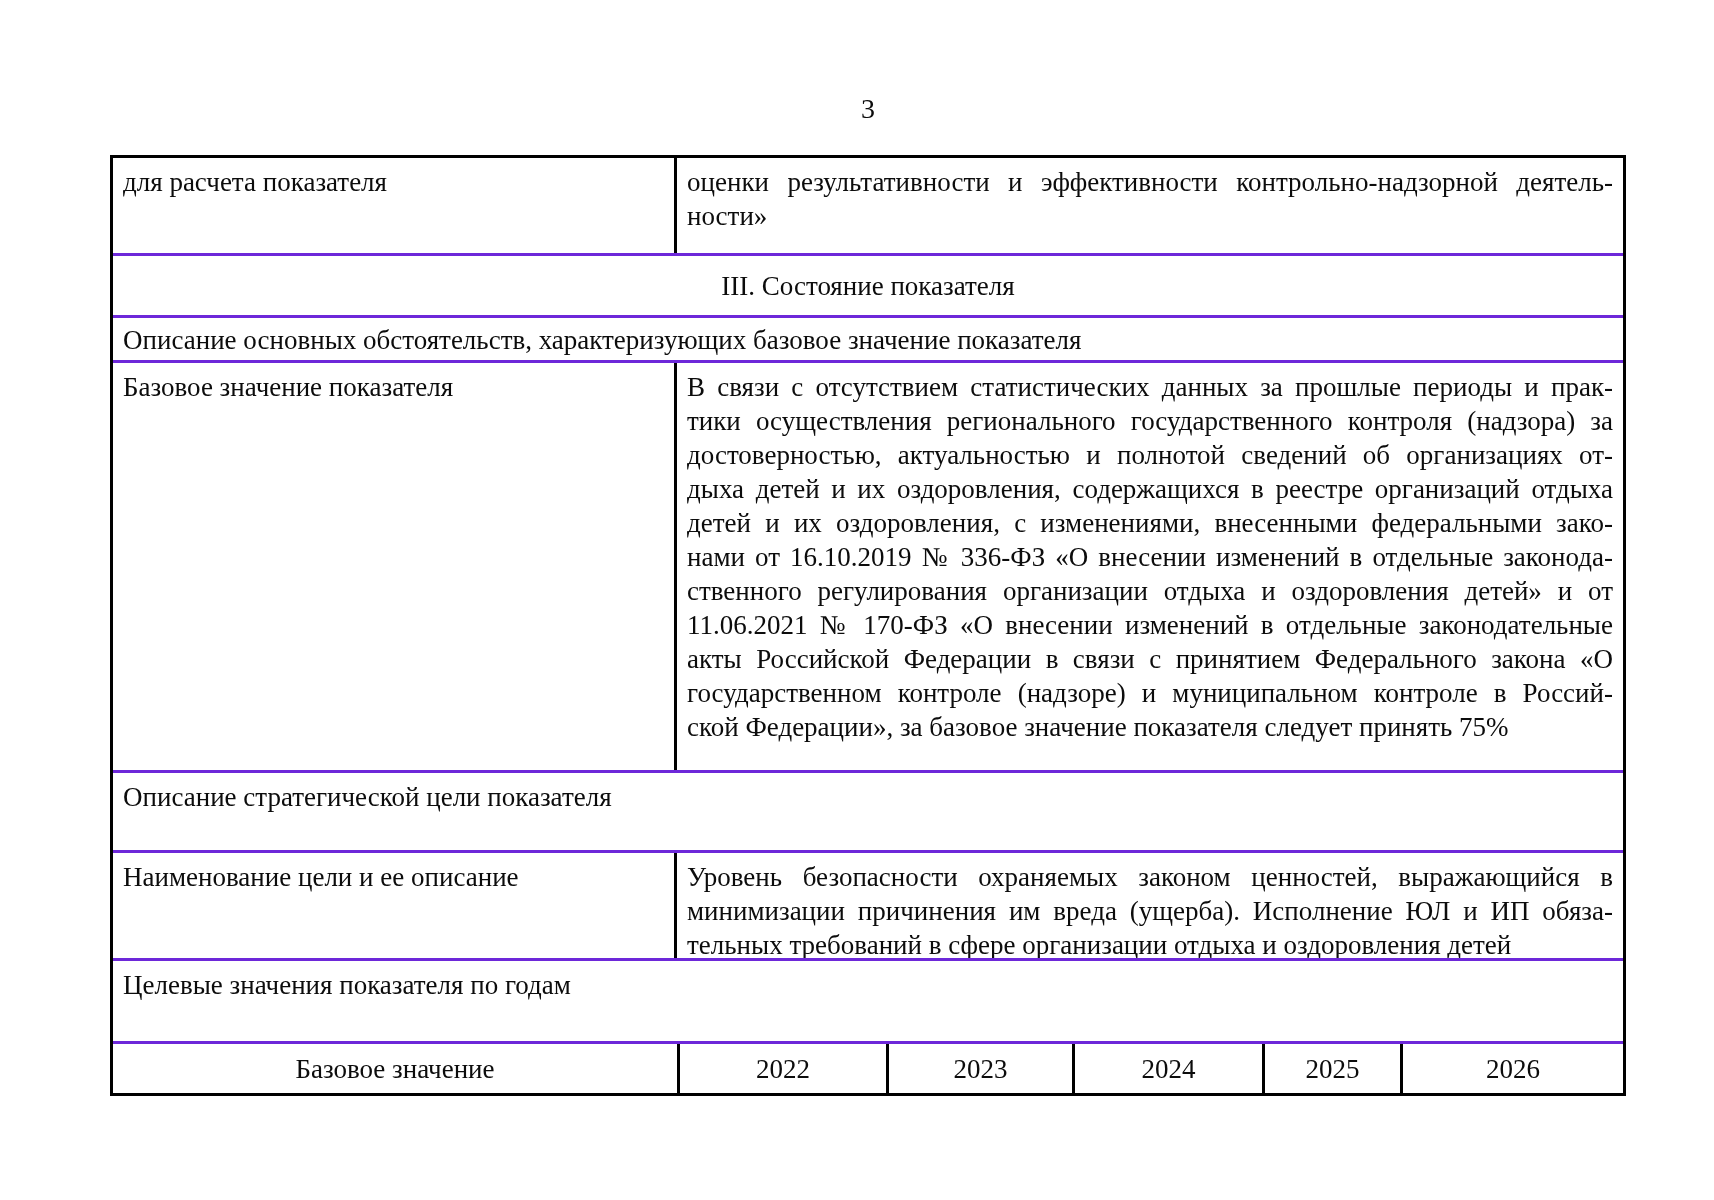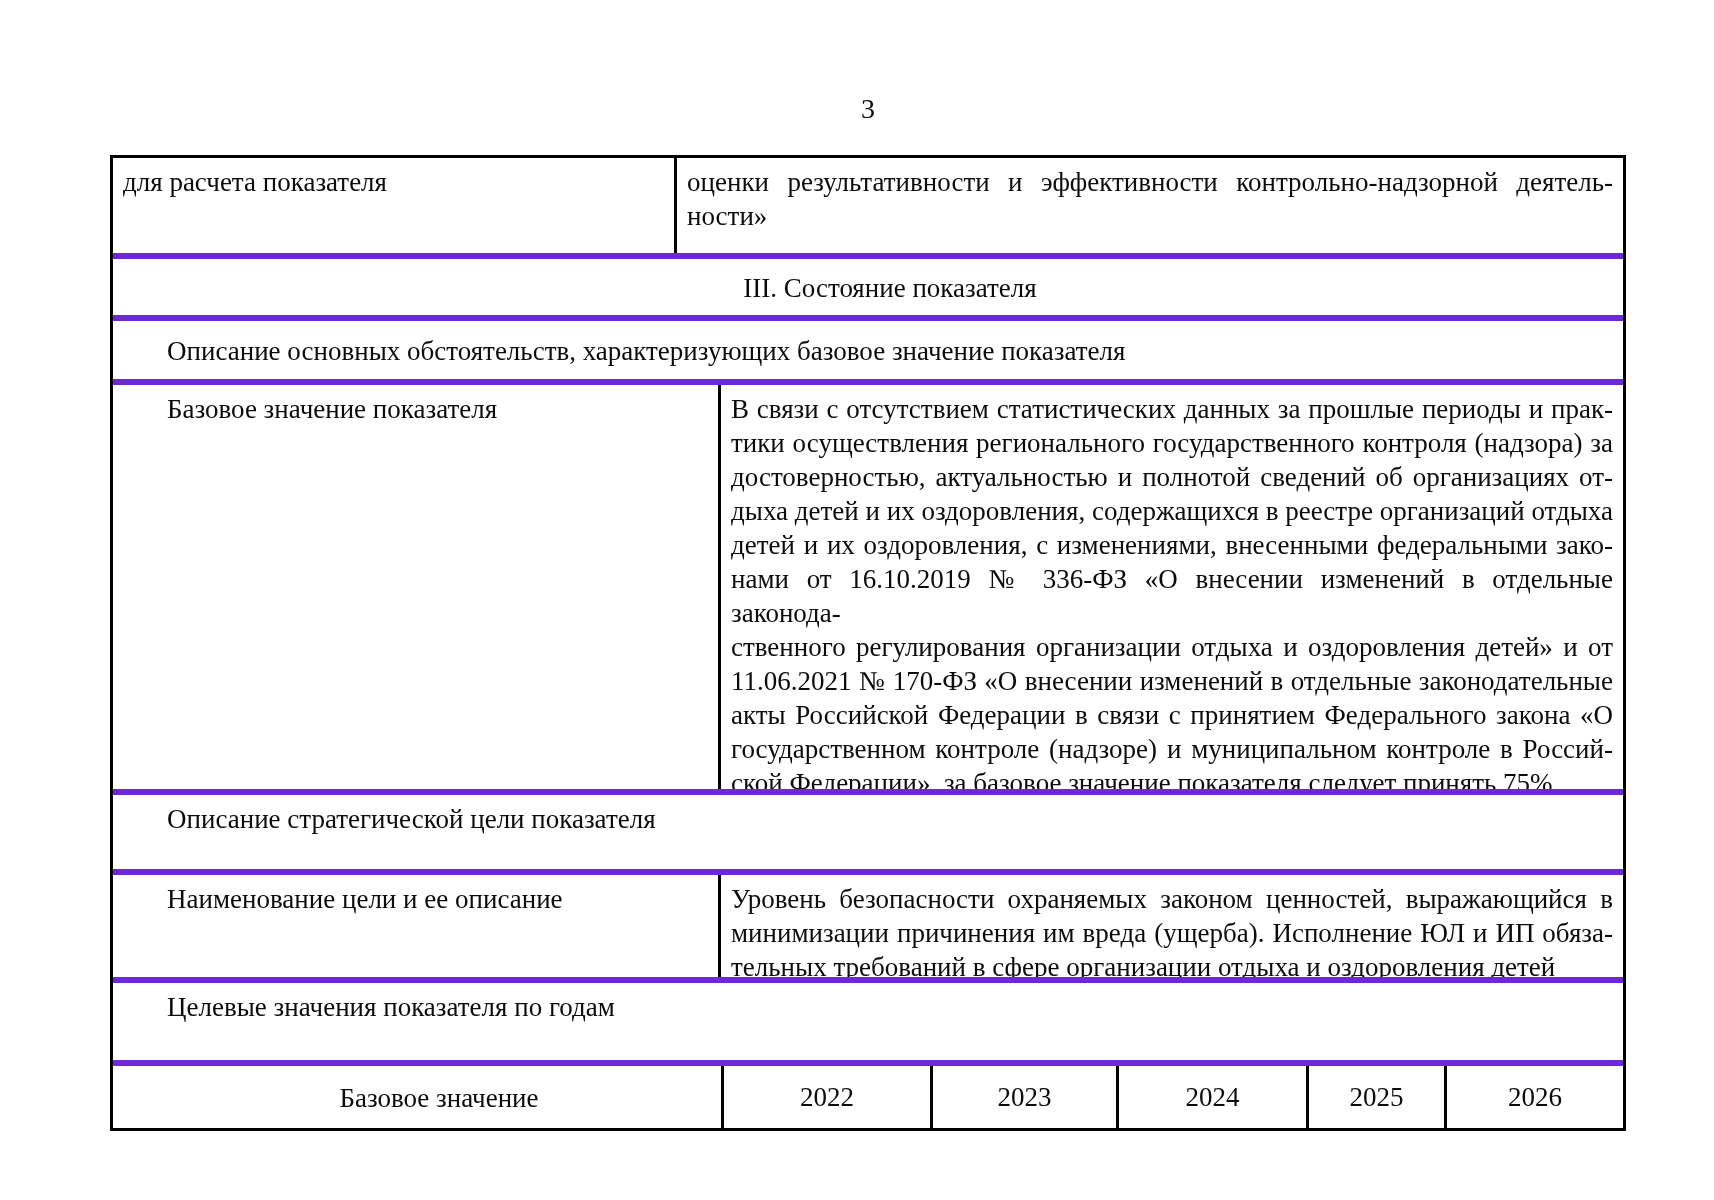--- a/index.html
+++ b/index.html
@@ -31,22 +31,21 @@
     top: 155px;
     width: 1516px;
     border: 3px solid #000;
     box-sizing: border-box;
   }
   .row {
     display: flex;
     box-sizing: border-box;
   }
   .row + .row {
-    border-top: 6px solid #6d28d9;
-    padding-left: 44px;
+    border-top: 3px solid #6d28d9;
   }
   .cell {
     box-sizing: border-box;
     font-size: 27px;
     line-height: 34px;
     padding: 7px 10px 6px 10px;
     overflow: hidden;
   }
   .cell.left {
     width: 564px;
@@ -54,26 +53,26 @@
     border-right: 3px solid #000;
   }
   .cell.right {
     flex: 1;
   }
   .cell.full {
     width: 100%;
   }
   .r1 { height: 95px; }
   .r2 { height: 62px; }
-  .r3 { height: 64px; }
+  .r3 { height: 45px; }
   .r4 { height: 410px; }
   .r5 { height: 80px; }
   .r6 { height: 108px; }
   .r7 { height: 83px; }
-  .r8 { height: 68px; }
+  .r8 { height: 52px; }
   .v-center {
     display: flex;
     align-items: center;
   }
   .h-center {
     justify-content: center;
     text-align: center;
   }
   .tline { text-align: left; }
   .tline.just {

